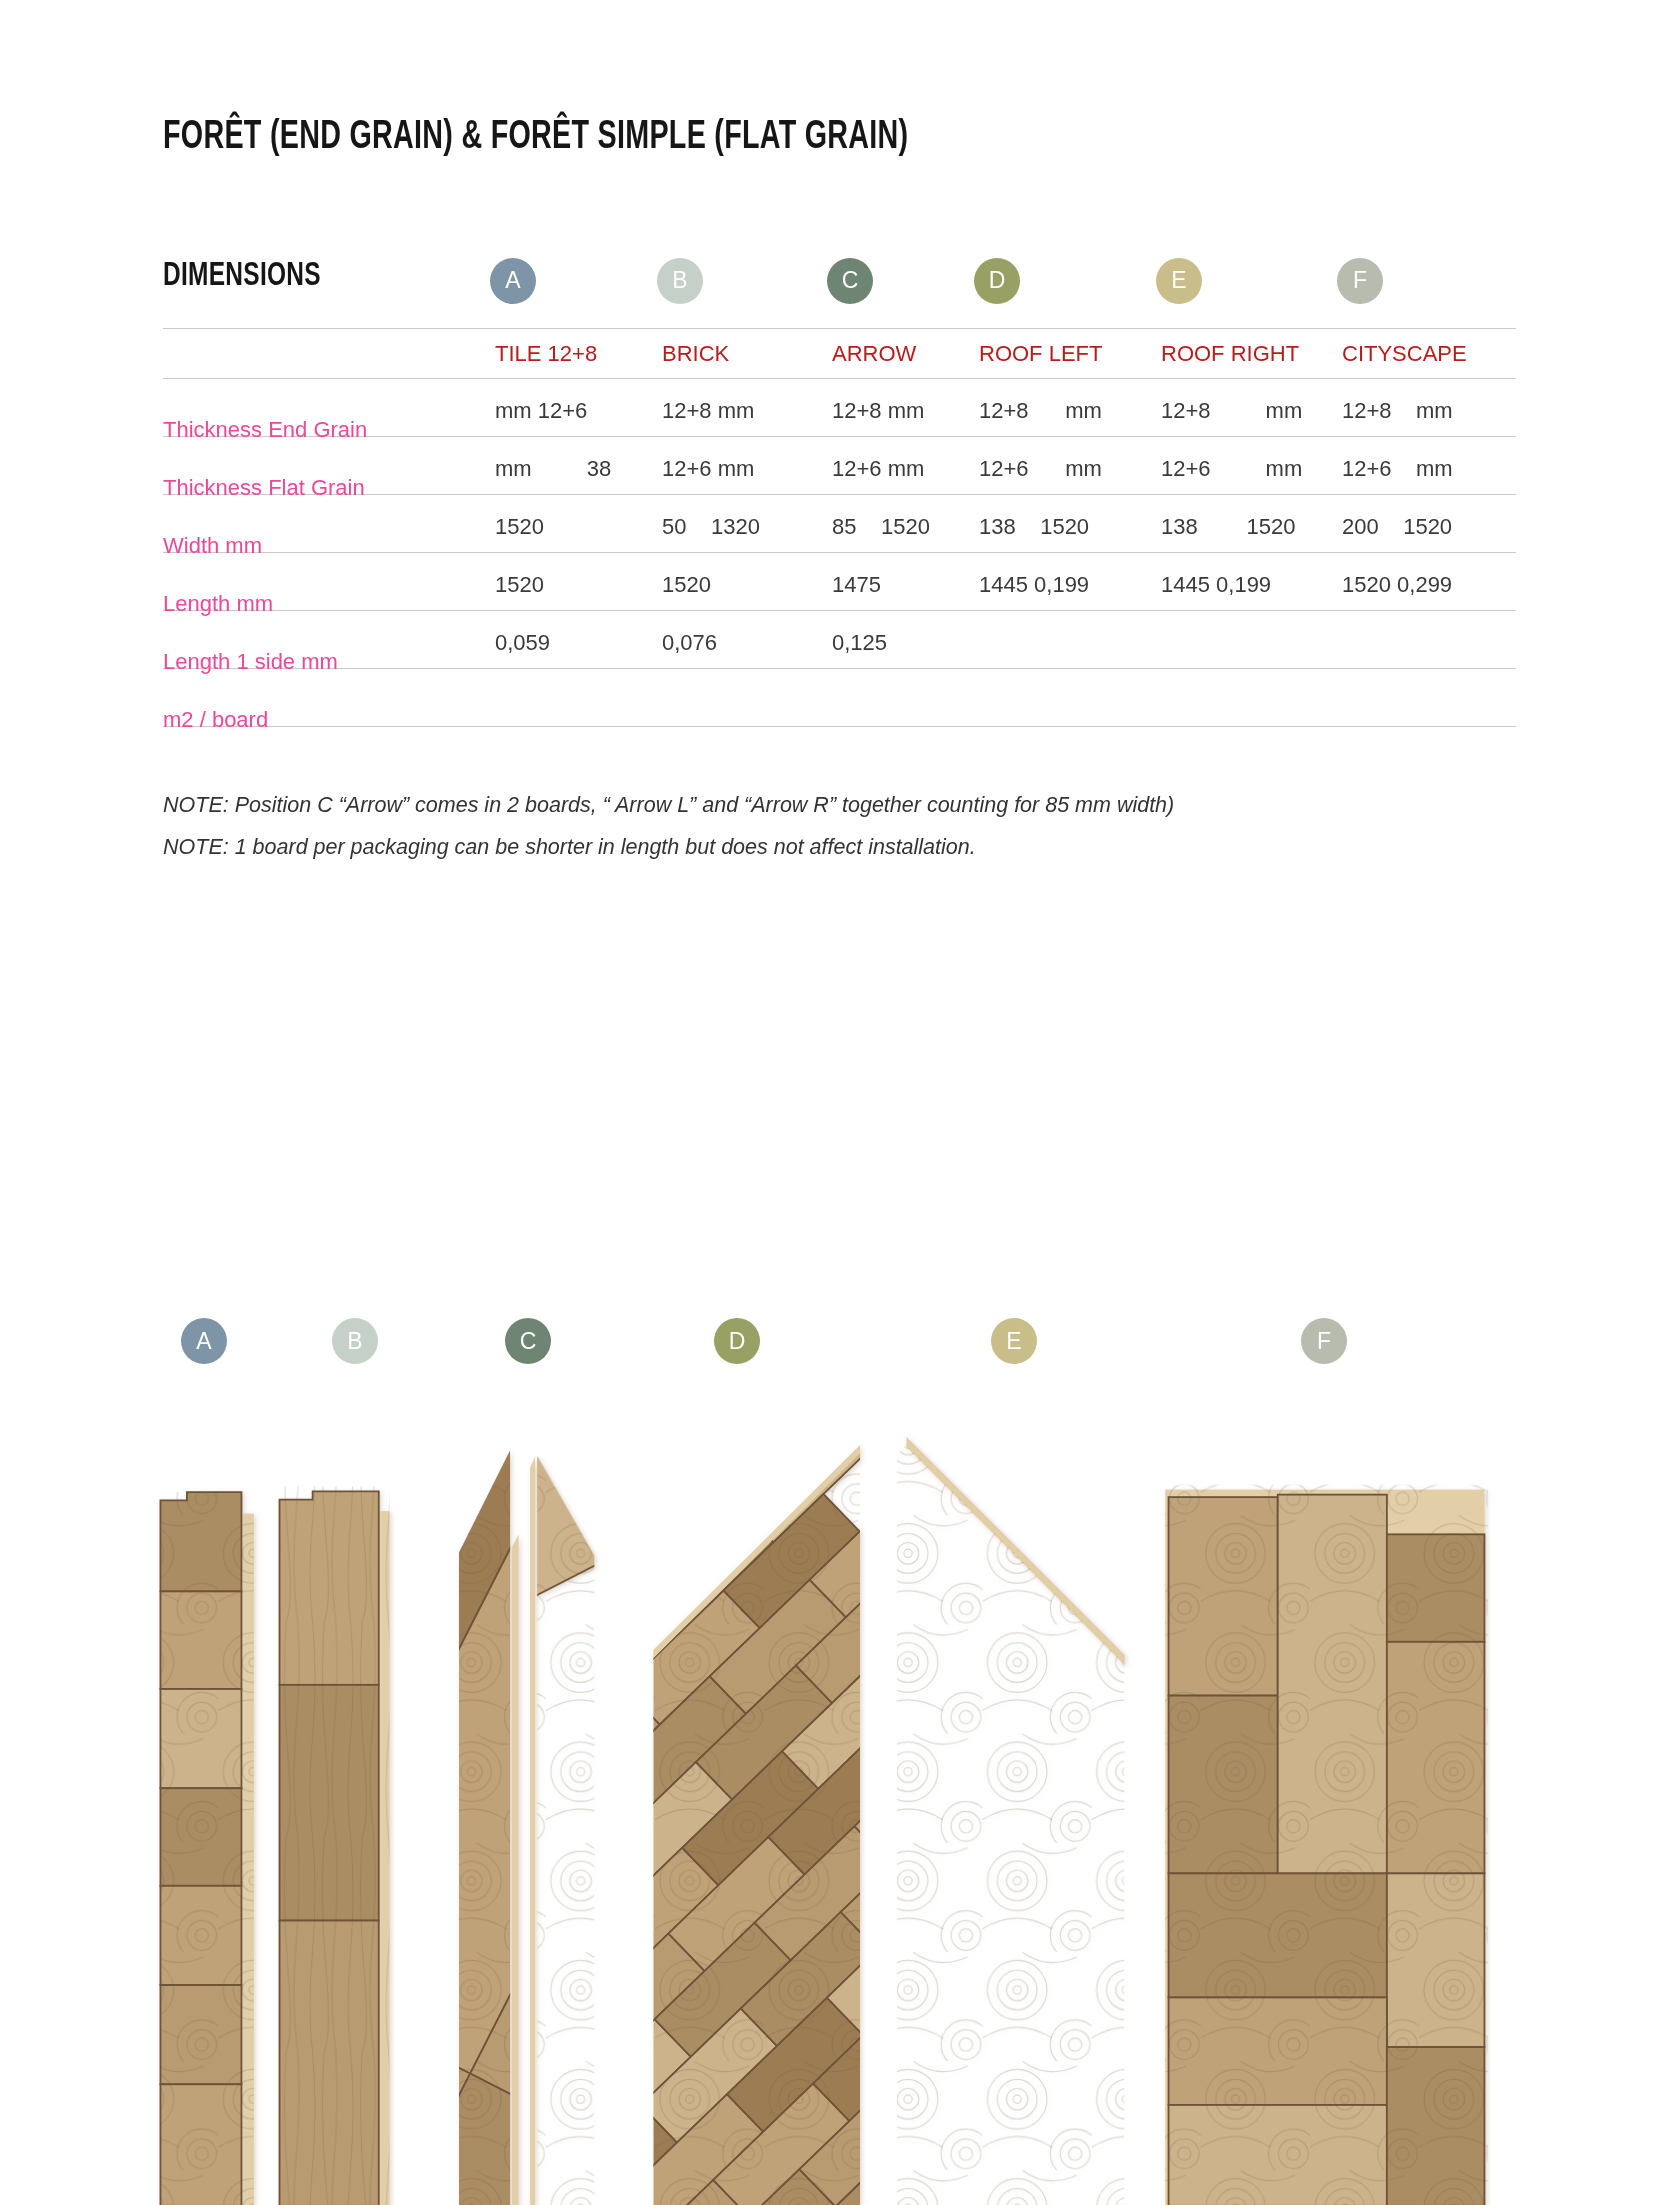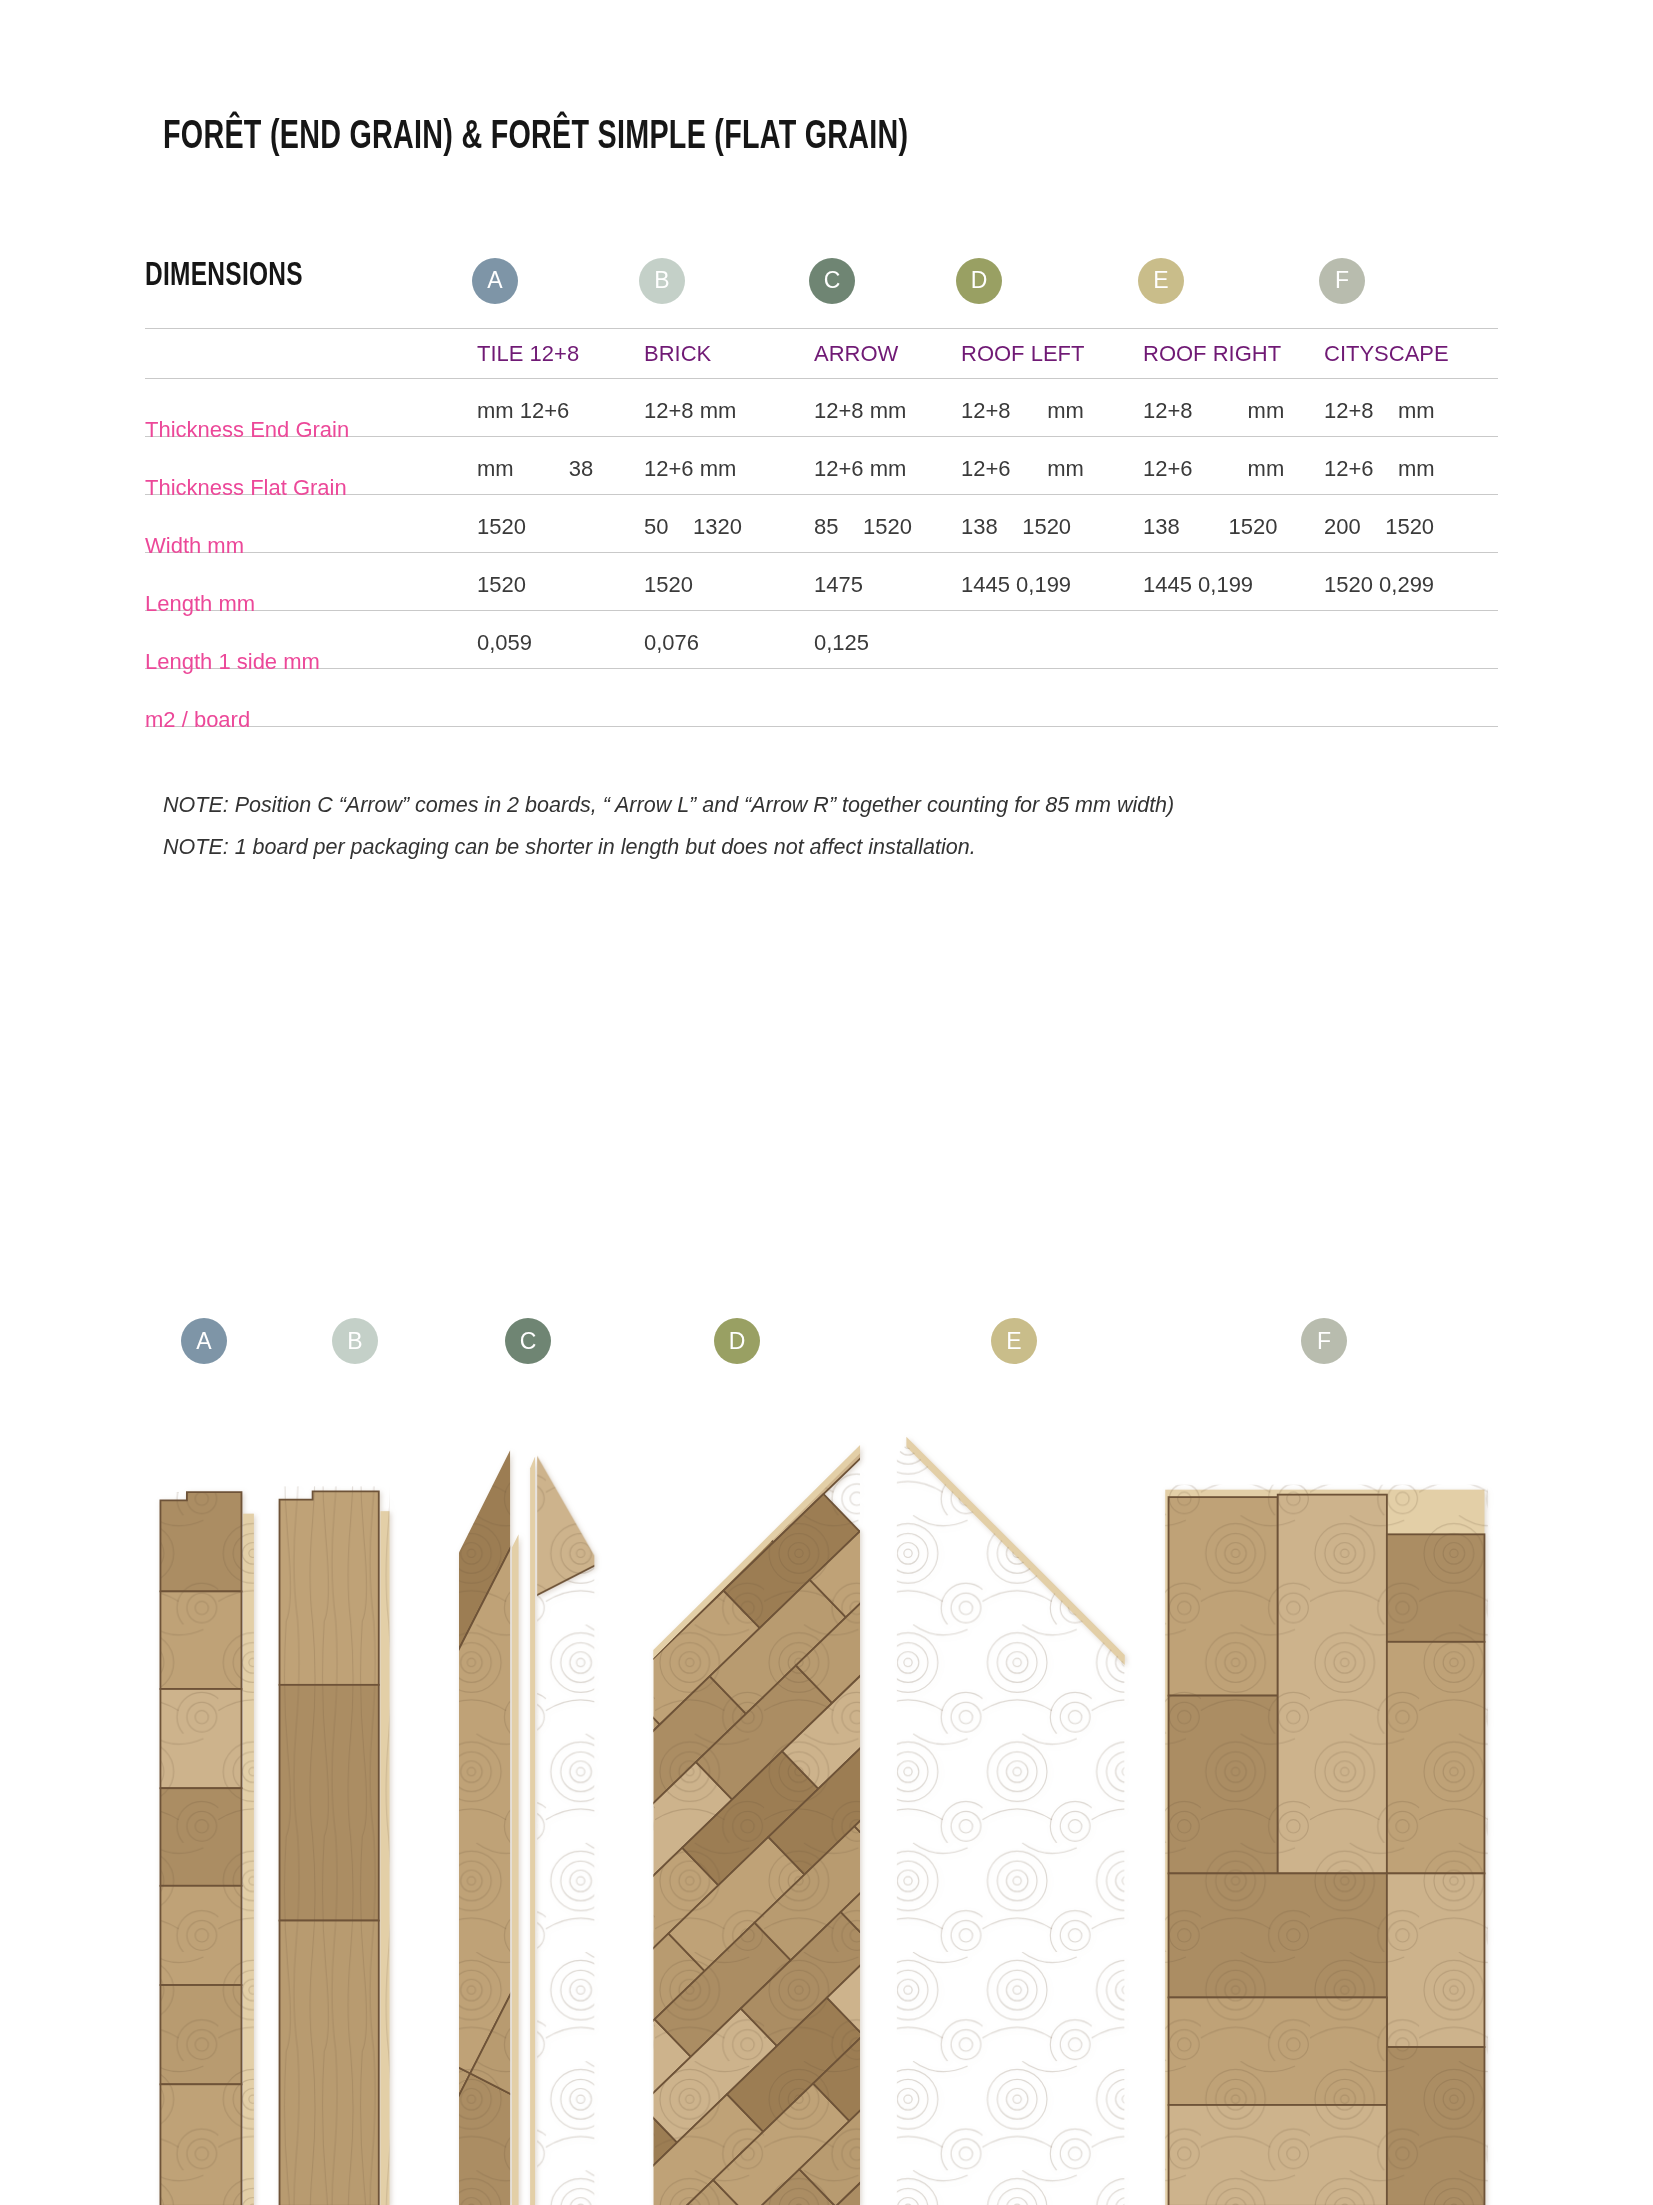--- a/index.html
+++ b/index.html
@@ -15,28 +15,28 @@
     letter-spacing:0.4px; white-space:nowrap;
   }
   .section-heading {
     font-size:34px; font-weight:700; color:#161616;
     transform:scaleX(0.72); transform-origin:0 50%;
     letter-spacing:0.4px; white-space:nowrap;
     margin-top:13.2px;
   }
 
   
-  .dims { position:absolute; left:145px; top:241px; width:1353px; }
+  .dims { position:absolute; left:163px; top:241px; width:1353px; }
   .row { display:grid; grid-template-columns:332px 167px 170px 147px 182px 181px 174px; align-items:center; }
   .row.badges-row { height:87px; align-items:start; border:none; }
   .row.header-row { height:50px; border-top:0.8px solid #c9c9c9; }
   .row.data-row { height:58px; border-top:0.8px solid #c9c9c9; }
   .dims-bottom { border-top:0.8px solid #c9c9c9; width:1353px; height:0; }
   .cell { font-size:22px; color:#3a3a3a; white-space:pre; overflow:visible; }
-  .col-h { color:#701a75; }
+  .col-h { color:#b91c1c; }
   .row-label { color:#ec4899;margin-top:38px; }
 
   
   .badge {
     width:46px; height:46px; border-radius:50%;
     display:flex; align-items:center; justify-content:center;
     color:#ffffff; font-size:23px; font-weight:400; letter-spacing:0;
     background:#999;
   }
   .badges-row .badge { margin-top:16.5px; margin-left:-5px; }

